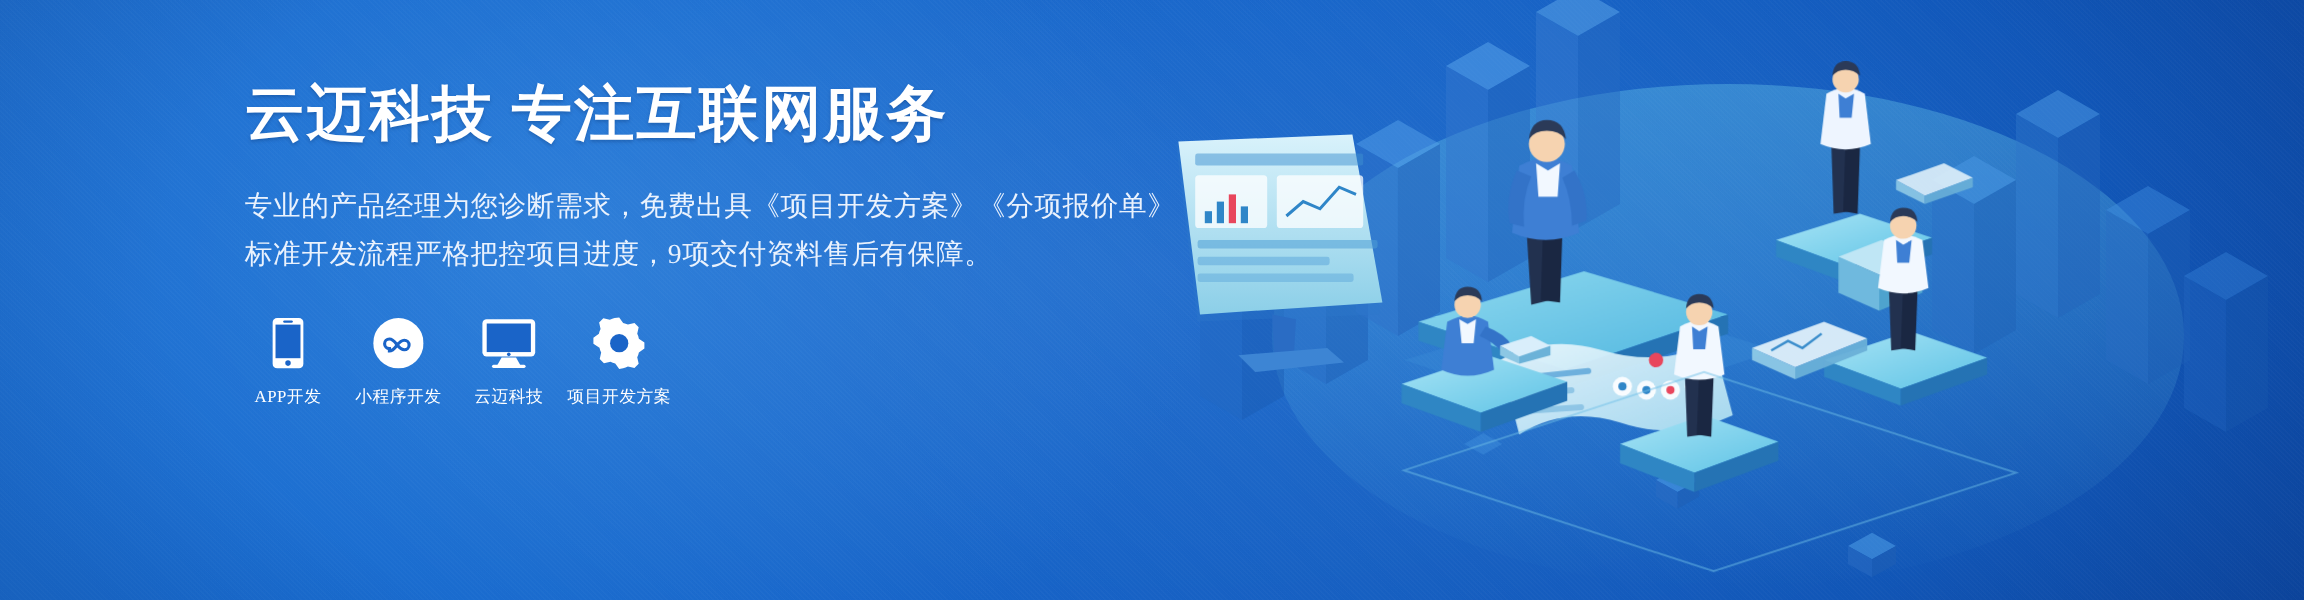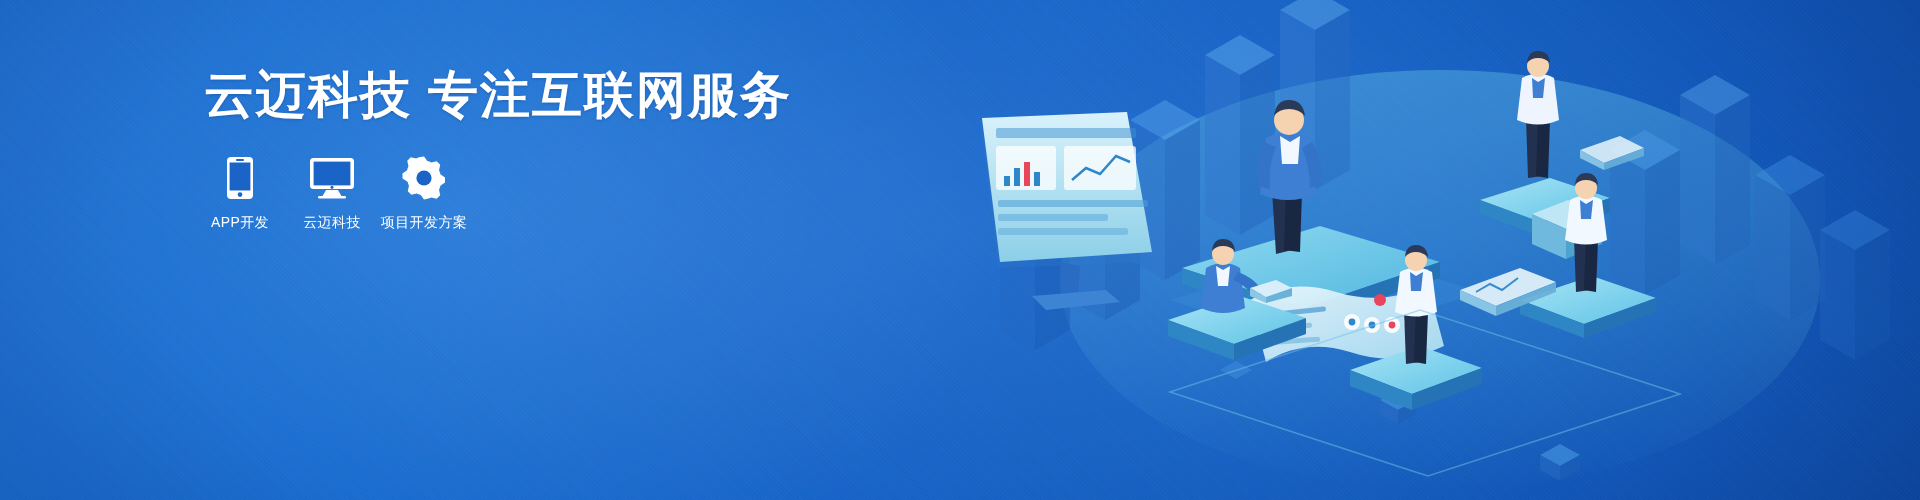--- a/index.html
+++ b/index.html
@@ -10,20 +10,21 @@
   }
 
   #banner {
     position:relative;
     width:1920px; height:500px;
     overflow:hidden;
     background:
       radial-gradient(ellipse 900px 620px at 24% 42%, rgba(56,140,226,0.55) 0%, rgba(56,140,226,0) 62%),
       radial-gradient(ellipse 1100px 780px at 74% 50%, rgba(30,120,220,0.40) 0%, rgba(30,120,220,0) 65%),
       linear-gradient(118deg, #1f6fd0 0%, #1668cd 26%, #1260c6 50%, #0f52b4 74%, #0c46a2 100%);
+    font-family: Liberation Serif, serif;
   }
 
   
   #texture {
     position:absolute; inset:0;
     background-image:repeating-linear-gradient(45deg, rgba(255,255,255,0.018) 0 1px, rgba(0,0,0,0) 1px 3px);
     pointer-events:none;
   }
   #vignette {
     position:absolute; inset:0;
@@ -350,35 +351,48 @@
       </g>
     </svg>
   </div>
 
   <div id="vignette"></div>
 
   <div id="content">
 
     <h1 id="title">云迈科技 专注互联网服务</h1>
 
+    <div id="subtitle">
+      <span class="sub-line">专业的产品经理为您诊断需求，免费出具《项目开发方案》《分项报价单》</span>
+      <span class="sub-line">标准开发流程严格把控项目进度，9项交付资料售后有保障。</span>
+    </div>
 
     <div id="services">
 
       <div class="service">
         <span class="svc-icon">
           <svg width="26" height="42" viewBox="0 0 26 42">
             <rect x="0" y="0" width="26" height="42" rx="4" fill="#ffffff"></rect>
             <rect x="2.6" y="5.5" width="20.8" height="28" fill="#1a64c8"></rect>
             <rect x="9" y="2" width="8" height="2" rx="1" fill="#1a64c8"></rect>
             <circle cx="13" cy="37.6" r="2.3" fill="#1a64c8"></circle>
           </svg>
         </span>
         <span class="svc-label">APP开发</span>
       </div>
 
+      <div class="service">
+        <span class="svc-icon">
+          <svg width="42" height="42" viewBox="0 0 42 42">
+            <circle cx="21" cy="21" r="21" fill="#ffffff"></circle>
+            <path d="M13.5 25.5c-2.2 0-4-1.8-4-4s1.8-4 4-4c2.6 0 4.3 2.1 6 4.4 1.9 2.5 3.7 4.6 6.4 4.6 2.2 0 4-1.8 4-4s-1.8-4-4-4c-2.7 0-4.5 2.1-6.4 4.6-1.7 2.3-3.4 4.4-6 4.4z" fill="none" stroke="#1a64c8" stroke-width="2.6" stroke-linecap="round"></path>
+          </svg>
+        </span>
+        <span class="svc-label">小程序开发</span>
+      </div>
 
 
       <div class="service">
         <span class="svc-icon">
           <svg width="46" height="42" viewBox="0 0 46 42">
             <rect x="1" y="1" width="44" height="31" rx="3.5" fill="#ffffff"></rect>
             <rect x="4.6" y="4.6" width="36.8" height="23.8" fill="#1a64c8"></rect>
             <circle cx="23" cy="30.3" r="1.5" fill="#1a64c8"></circle>
             <polygon points="17,33 29,33 33,40 13,40" fill="#ffffff"></polygon>
             <rect x="9" y="39" width="28" height="2.6" rx="1.3" fill="#ffffff"></rect>

